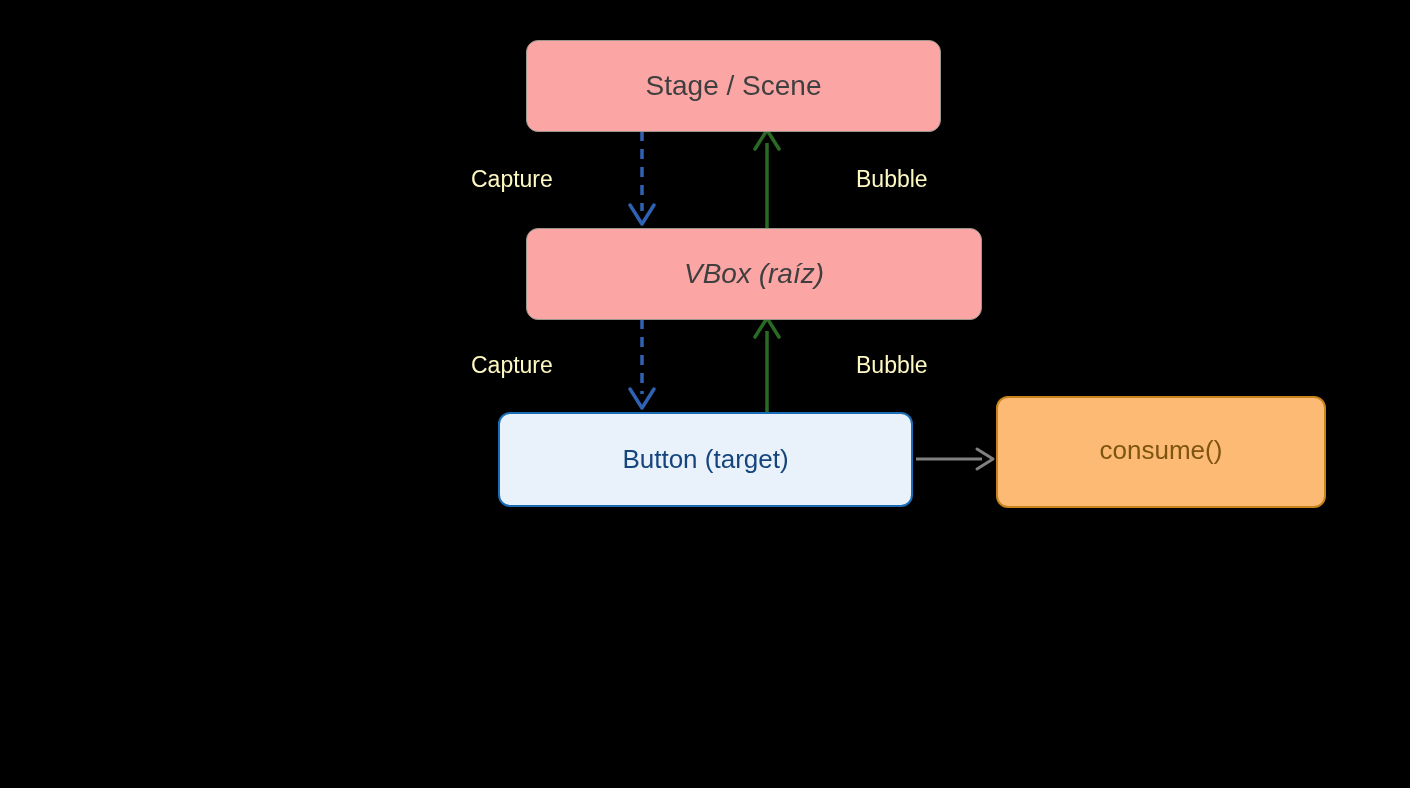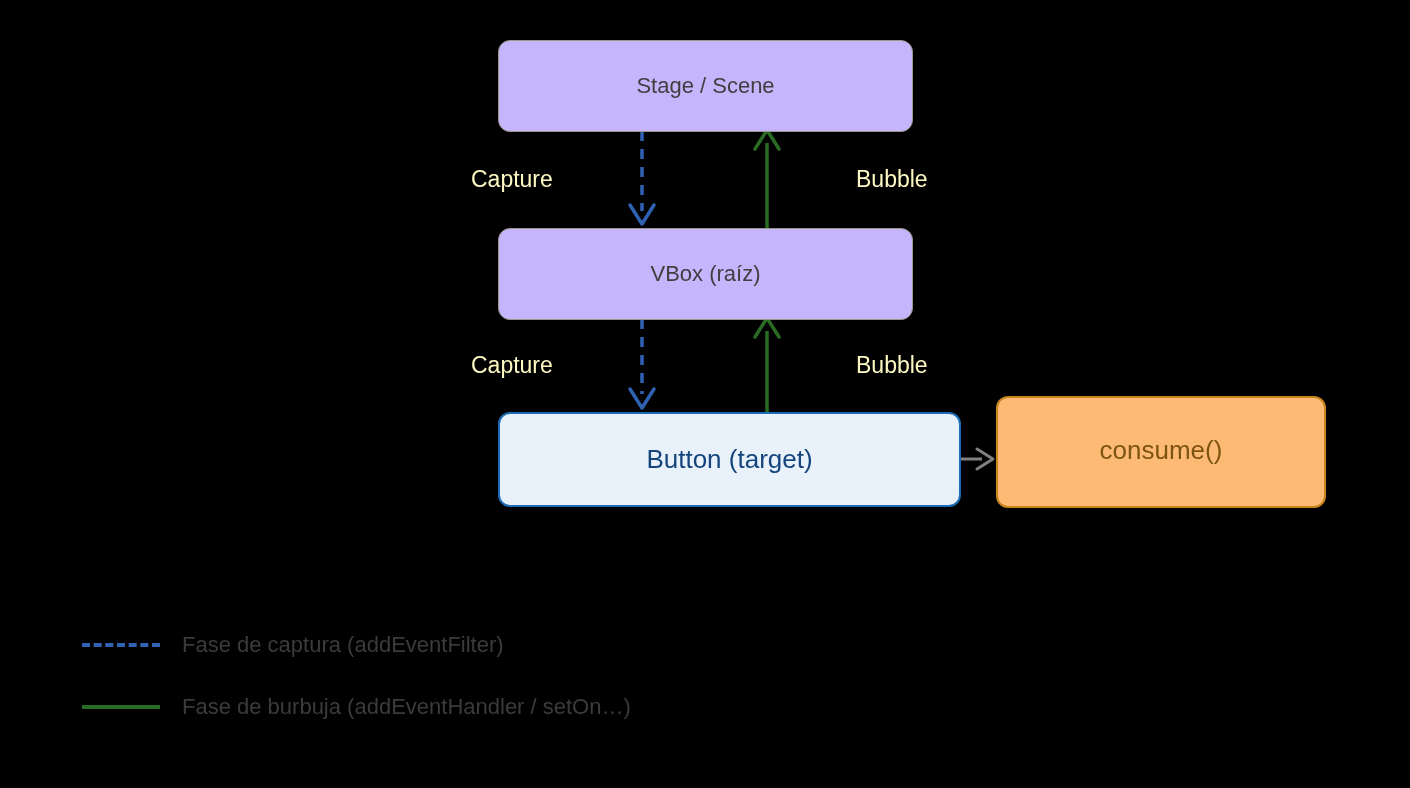--- a/index.html
+++ b/index.html
@@ -27,24 +27,25 @@
     box-sizing: border-box;
     display: flex;
     flex-direction: column;
     align-items: center;
     justify-content: center;
     border-radius: 12px;
     text-align: center;
     line-height: 1.15;
   }
   .node-container {
-    background: #c4b5fd;
+    background: #fca5a5;
     border: 1.5px solid #9a968c;
     color: #3f3f3f;
-    font-size: 22px;
+    font-size: 28px;
+    margin-left: 28px;
   }
   .node-target {
     background: #e9f1fb;
     border: 2.5px solid #1b6cb4;
     color: #15457c;
     font-size: 26px;
   }
   .node-note {
     background: #fdba74;
     border: 2.5px solid #c7851c;
@@ -54,22 +55,22 @@
     font-size: 26px;
     color: #7d5410;
     margin-bottom: 2px;
   }
   .note-sub {
     font-size: 21px;
     color: #8a5a12;
   }
 
   #box-stage  { left: 498px; top: 40px;  width: 415px; height: 92px; }
-  #box-vbox   { left: 498px; top: 228px; width: 415px; height: 92px; }
-  #box-button { left: 498px; top: 412px; width: 463px; height: 95px; }
+  #box-vbox   { left: 498px; top: 228px; width: 456px; height: 92px; font-style: italic; }
+  #box-button { left: 498px; top: 412px; width: 415px; height: 95px; }
   #box-consume{ left: 996px; top: 396px; width: 330px; height: 112px; }
 
   
   .phase-label {
     position: absolute;
     font-size: 23px;
     color: #fef9c3;
     white-space: nowrap;
   }
   #lbl-capture-1 { left: 471px; top: 166px; }
@@ -167,27 +168,14 @@
   </div>
 
   <div id="lbl-capture-1" class="phase-label">Capture</div>
 
   <div id="lbl-bubble-1" class="phase-label">Bubble</div>
 
   <div id="lbl-capture-2" class="phase-label">Capture</div>
 
   <div id="lbl-bubble-2" class="phase-label">Bubble</div>
 
-  <div id="legend">
-
-    <div class="legend-row">
-      <span class="legend-swatch swatch-dashed"></span>
-      <span class="legend-text">Fase de captura (addEventFilter)</span>
-    </div>
-
-    <div class="legend-row">
-      <span class="legend-swatch swatch-solid"></span>
-      <span class="legend-text">Fase de burbuja (addEventHandler / setOn…)</span>
-    </div>
-
-  </div>
 
 </div>
 
 </body></html>

